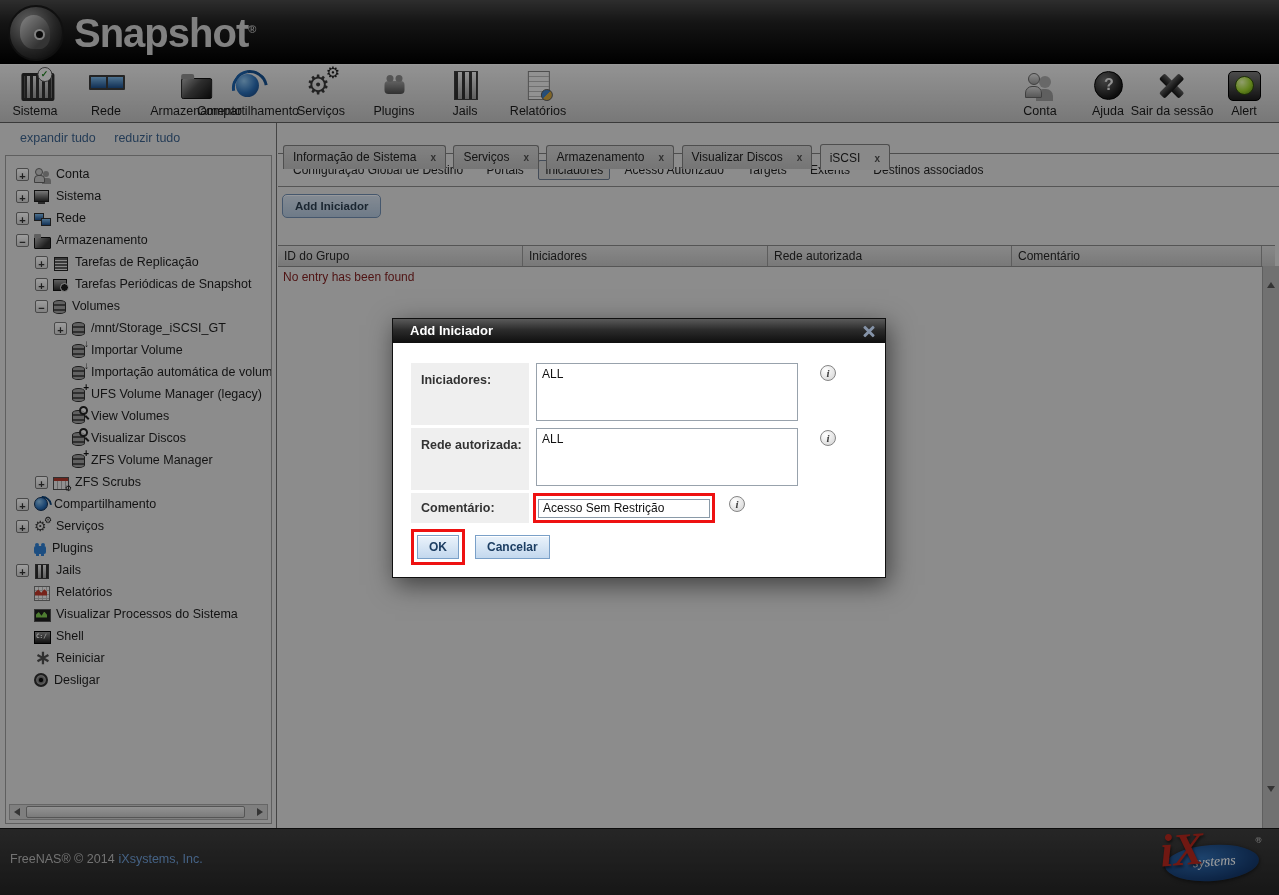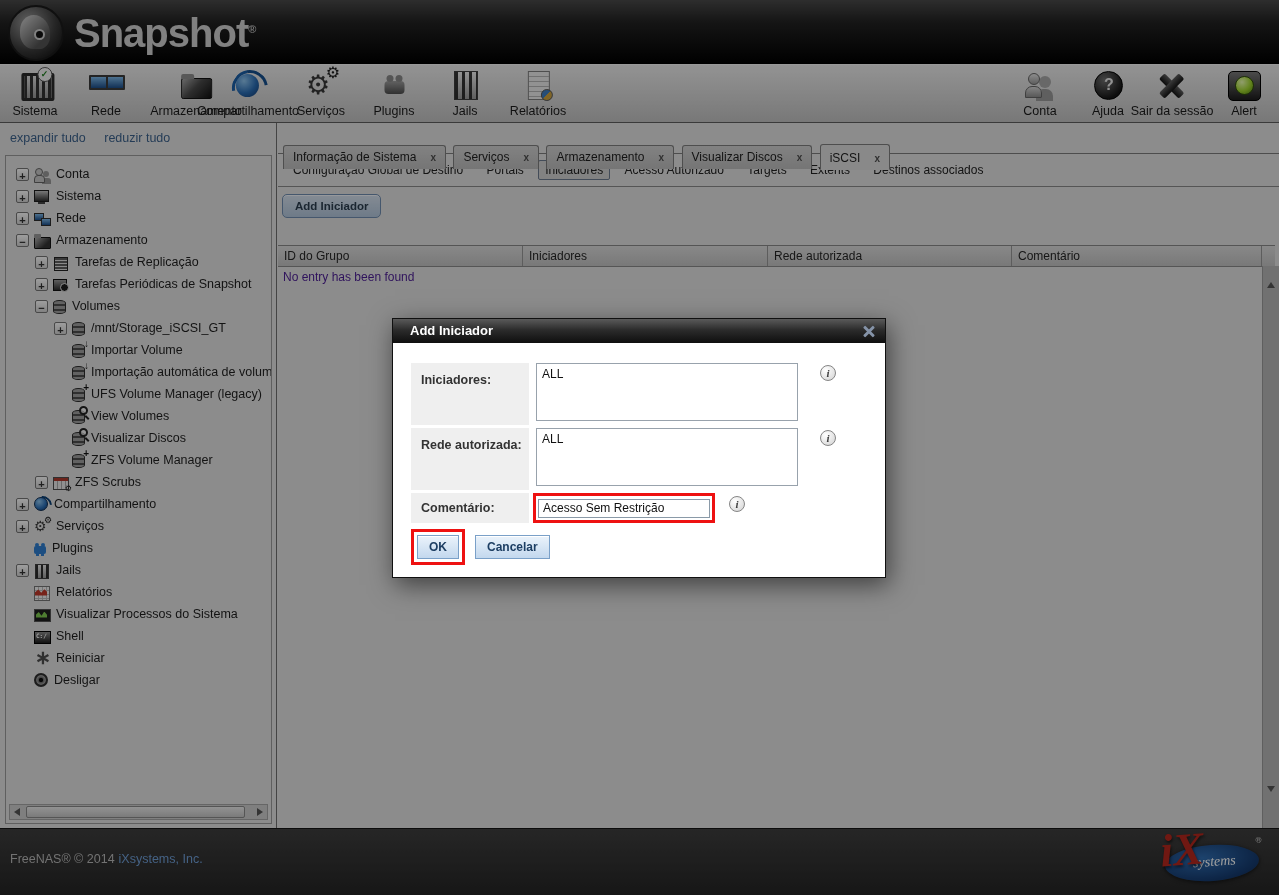--- a/index.html
+++ b/index.html
@@ -78,21 +78,21 @@
   .bi-x::before { transform:rotate(45deg); }
   .bi-x::after  { transform:rotate(-45deg); }
   .bi-alert::before { content:''; position:absolute; left:2px; top:2px; width:31px; height:28px; border-radius:5px;
       background:linear-gradient(#7a7a7a,#1c1c1c); border:1px solid #000; }
   .bi-alert::after { content:''; position:absolute; left:9px; top:7px; width:17px; height:17px; border-radius:50%;
       background:radial-gradient(circle at 35% 30%, #eaffb0, #9fd42e 55%, #4f7d12); border:1px solid #2e4d08; }
 
   
   .content { position:absolute; left:0; top:123px; right:0; bottom:67px; background:#e2e2e2; }
   .sidebar { position:absolute; left:0; top:0; bottom:0; width:277px; border-right:1px solid #6e6e6e; }
-  .treelinks { padding:8px 0 5px 10px; font-size:12.5px; }
+  .treelinks { padding:8px 0 5px 20px; font-size:12.5px; }
   .treelinks a { color:#3c628c; text-decoration:none; cursor:pointer; }
   .treelinks a + a { margin-left:15px; }
   .treepanel { position:absolute; left:5px; right:4px; top:32px; bottom:4px;
       border:1px solid #9a9a9a; overflow:hidden; padding-top:7px; }
   .trow { display:flex; align-items:center; height:22px; font-size:12.5px; color:#1f1f1f;
       white-space:nowrap; cursor:pointer; }
   .tlabel { margin-left:1px; }
   .exp { width:13px; height:13px; flex:none; margin-right:5px; border:1px solid #767676;
       background:linear-gradient(#fefefe,#d2d2d2); border-radius:2px; text-align:center; position:relative; }
   .exp::before { font:bold 11px/11px "Liberation Sans",sans-serif; color:#333; }
@@ -197,21 +197,21 @@
   .stab.sel { background:#d2d2d2; border:1px solid #6d7b90; border-radius:2px; padding:2px 6px; }
   .btnrow { padding:7px 0 0 4px; }
   .gbtn { background:linear-gradient(#d6e1ee,#b2c6dc); border:1px solid #708db0; border-radius:5px;
       padding:5px 12px; font:bold 11.5px "Liberation Sans",sans-serif; color:#2c3e50;
       box-shadow:inset 0 1px 0 rgba(255,255,255,.7); cursor:pointer; }
   .grid { position:absolute; top:122px; left:0; right:4px; }
   .ghead { display:flex; border-top:1px solid #8a8a8a; border-bottom:1px solid #8a8a8a;
       background:linear-gradient(#dcdcdc,#c3c3c3); }
   .gcell { padding:3px 6px; font-size:12px; color:#262626; border-right:1px solid #979797; }
   .gfill { flex:1; border-right:none; }
-  .gempty { padding:3px 5px; font-size:12px; color:#4c1d95; }
+  .gempty { padding:3px 5px; font-size:12px; color:#7f1d1d; }
   .vscroll { position:absolute; top:143px; bottom:0; right:0; width:17px; background:#b6b6b6;
       border-left:1px solid #9a9a9a; }
   .varr { position:absolute; left:4px; width:0; height:0; border-left:4px solid transparent; border-right:4px solid transparent; }
   .varr.u { top:16px; border-bottom:6px solid #555; }
   .varr.d { bottom:36px; border-top:6px solid #555; }
 
   
   .footer { position:absolute; left:0; right:0; top:828px; bottom:0;
       background:linear-gradient(#3e3e3e,#252525); border-top:1px solid #141414; }
   .copy { position:absolute; left:10px; top:23px; font-size:12.5px; color:#b9b9b9; }

